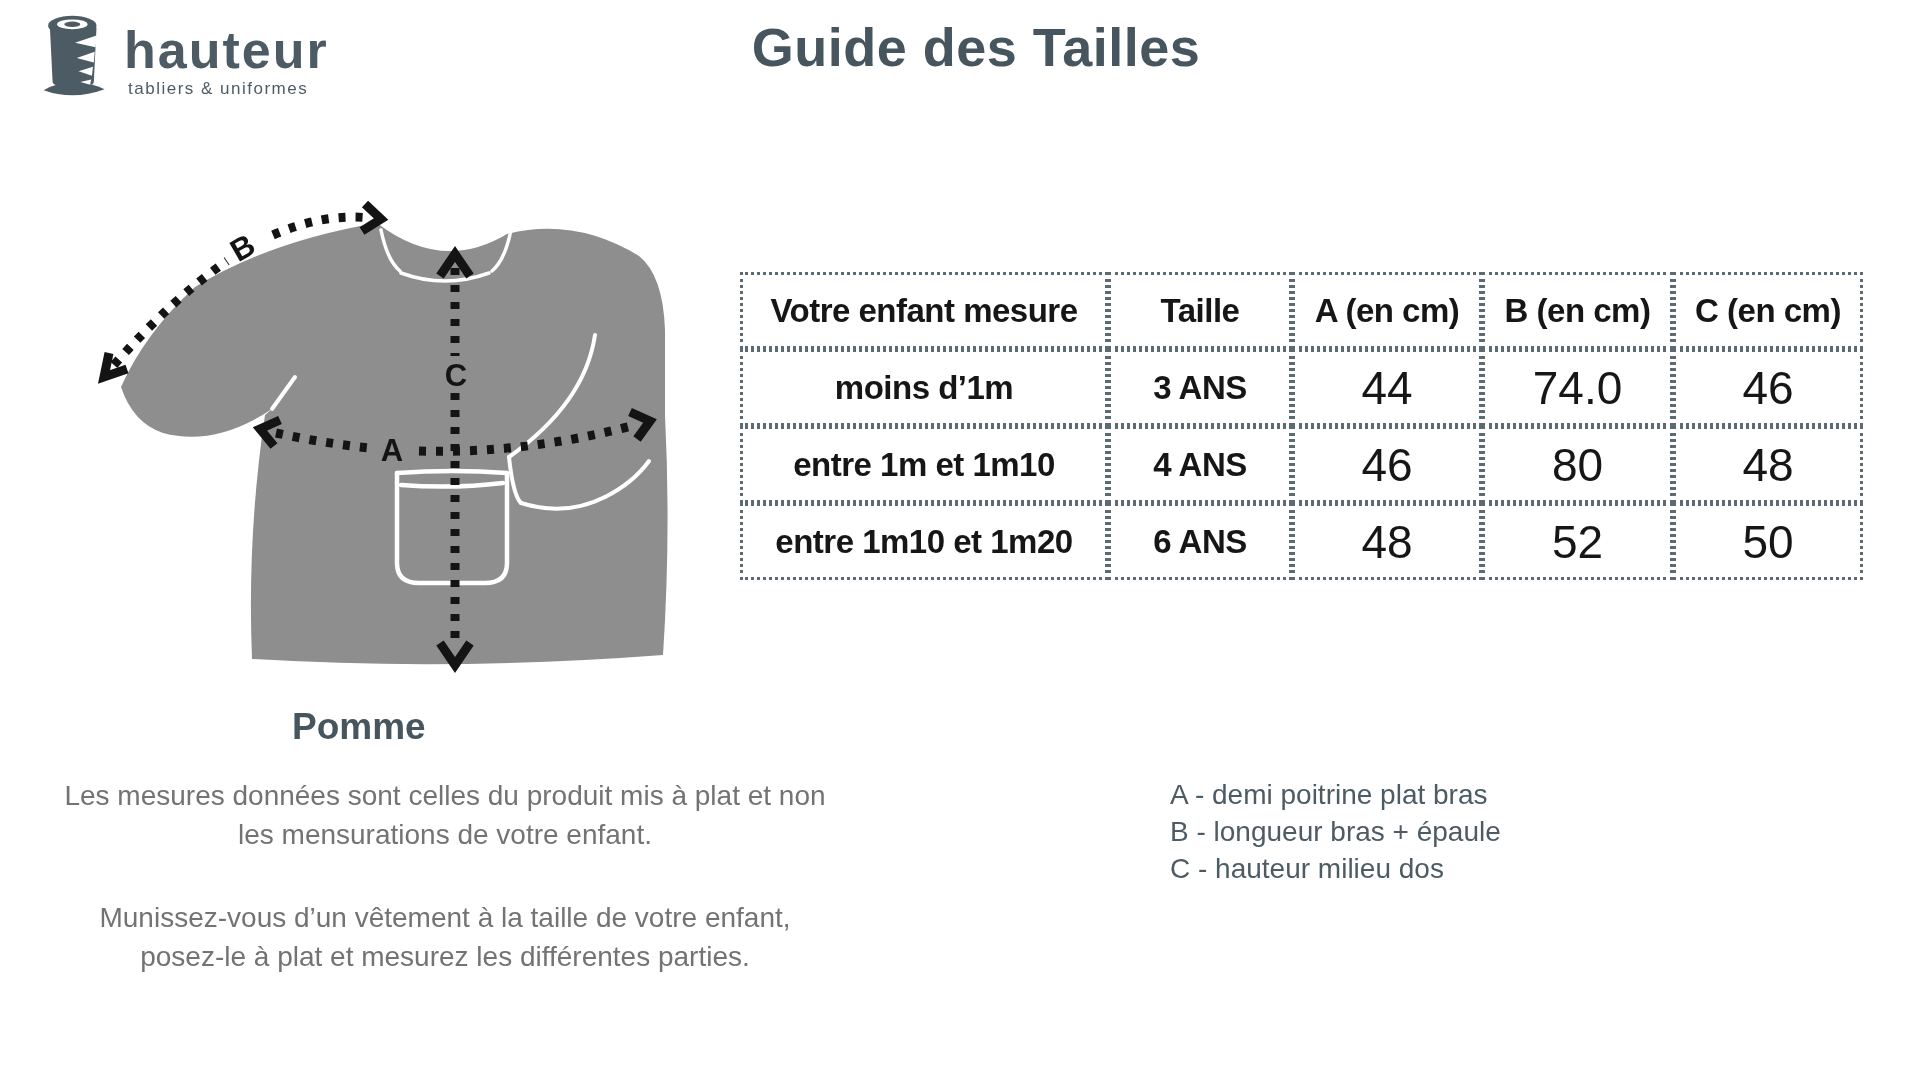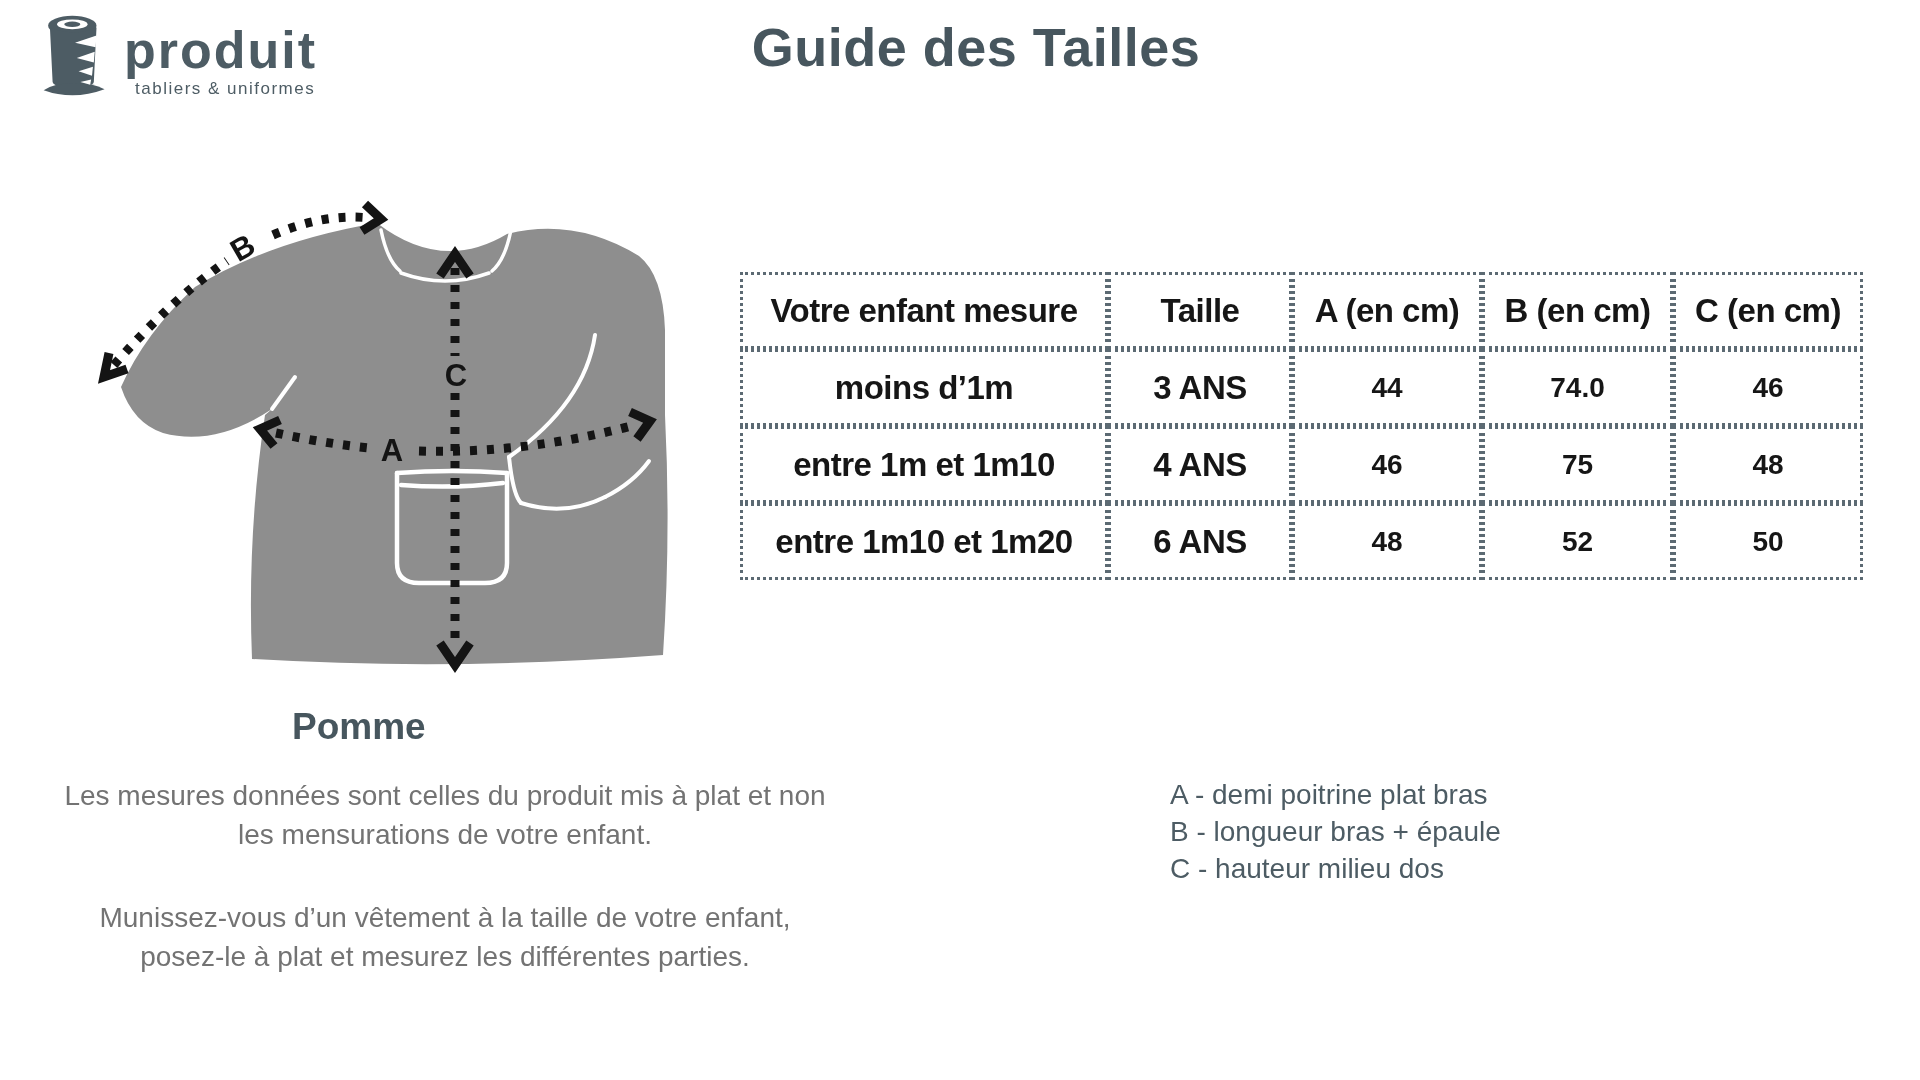--- a/index.html
+++ b/index.html
@@ -15,21 +15,21 @@
   
   .logo { position:absolute; left:38px; top:14px; display:flex; align-items:flex-start; }
   .logo-mark { width:74px; height:86px; }
   .logo-text { margin-left:12px; margin-top:10px; }
   .logo-name {
     font-size:52px; font-weight:700; letter-spacing:2px;
     line-height:1; color:#4d5c64;
   }
   .logo-tagline {
     font-size:17px; letter-spacing:1.5px; margin-top:3px;
-    color:#4d5c64; padding-left:4px;margin-left:7px;
+    color:#4d5c64; padding-left:4px;
   }
 
   
   .page-title {
     position:absolute; left:735px; top:16px; width:482px;
     text-align:center; font-size:54px; font-weight:700;
     letter-spacing:0.5px; color:#47565e;
   }
 
   
@@ -48,21 +48,21 @@
   
   .size-table-wrap { position:absolute; left:740px; top:272px; }
   table.size-table { border-collapse:separate; border-spacing:0; table-layout:fixed; width:1123px; }
   .size-table th, .size-table td {
     border:3px dotted #5c6a73;
     height:77px; text-align:center; vertical-align:middle;
     color:#161616; padding:0 4px; overflow:hidden;
   }
   .size-table th { font-size:33px; font-weight:700; letter-spacing:-0.5px; }
   .size-table td.cell-bold { font-size:33px; font-weight:700; letter-spacing:-0.5px; }
-  .size-table td.cell-num  { font-size:28px; font-weight:700; }
+  .size-table td.cell-num  { font-size:46px; font-weight:400; }
 
   
   .note {
     position:absolute; left:55px; width:780px;
     text-align:center; font-size:28px; line-height:39px; color:#737373;
   }
   .note-1 { top:776px; }
   .note-2 { top:898px; }
   .legend {
     position:absolute; left:1170px; top:776px;
@@ -82,21 +82,21 @@
     <g fill="#ffffff">
       <ellipse cx="37" cy="11.5" rx="17" ry="5.5"></ellipse>
       <polygon points="64,24 40,32 63,37"></polygon>
       <polygon points="62,42 42,49 61,54"></polygon>
       <polygon points="60,59 44,64 59,69"></polygon>
       <polygon points="58,73 46,76 57,79"></polygon>
     </g>
     <ellipse cx="37" cy="11.5" rx="9" ry="3" fill="#4d5c64"></ellipse>
   </svg>
   <div class="logo-text">
-    <div class="logo-name">produit</div>
+    <div class="logo-name">hauteur</div>
     <div class="logo-tagline">tabliers &amp; uniformes</div>
   </div>
 </div>
 
 <h1 class="page-title">Guide des Tailles</h1>
 
 <div class="diagram">
   <svg viewBox="0 0 620 610" aria-hidden="true">
 
     <path fill="#8e8e8e" d="
@@ -186,21 +186,21 @@
         <td class="cell-bold">moins d’1m</td>
         <td class="cell-bold">3 ANS</td>
         <td class="cell-num">44</td>
         <td class="cell-num">74.0</td>
         <td class="cell-num">46</td>
       </tr>
       <tr>
         <td class="cell-bold">entre 1m et 1m10</td>
         <td class="cell-bold">4 ANS</td>
         <td class="cell-num">46</td>
-        <td class="cell-num">75</td>
+        <td class="cell-num">80</td>
         <td class="cell-num">48</td>
       </tr>
       <tr>
         <td class="cell-bold">entre 1m10 et 1m20</td>
         <td class="cell-bold">6 ANS</td>
         <td class="cell-num">48</td>
         <td class="cell-num">52</td>
         <td class="cell-num">50</td>
       </tr>
     </tbody>

